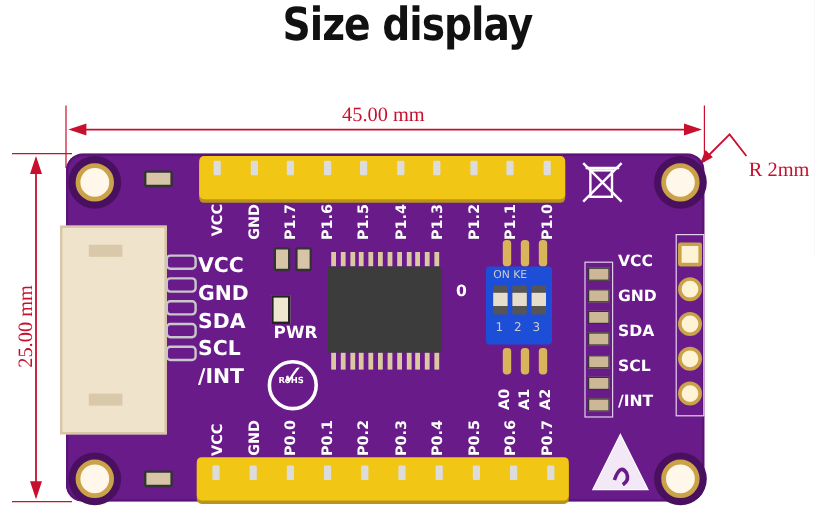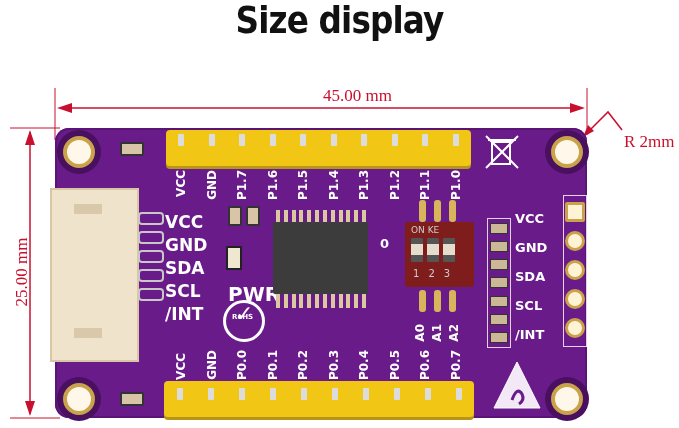--- a/index.html
+++ b/index.html
@@ -8,21 +8,21 @@
   .title{left:0;top:0;width:679px;text-align:center;font-family:"DejaVu Sans",sans-serif;font-size:38px;font-weight:bold;color:#111;top:-2px;letter-spacing:-1px;transform:scaleX(0.86);transform-origin:center;}
   .dimtext{color:#c8102e;font-family:"Liberation Serif",serif;font-size:17px;}
   .board{left:55px;top:128px;width:532px;height:290px;background:#6a1b8a;border-radius:14px;box-shadow:inset 0 0 0 2px #5a1476;}
   .hole{width:24px;height:24px;border-radius:50%;background:#fff8ea;border:4px solid #c9a24a;box-shadow:0 0 0 6px #4a1060;}
   .header{background:#f2c614;height:36px;border-radius:4px;box-shadow:0 3px 0 #b8941a;}
   .pin{width:6px;height:12px;background:#dcdcdc;border-radius:1px;}
   .silk{color:#fff;font-weight:bold;font-family:"DejaVu Sans",sans-serif;}
   .vlabel{writing-mode:vertical-rl;transform:rotate(180deg);font-size:12px;}
   .conn{left:50px;top:188px;width:85px;height:170px;background:#efe3cc;border:2px solid #d8c6a6;}
   .ic{left:273px;top:222px;width:95px;height:72px;background:#3c3c3c;border-radius:2px;}
-  .dip{left:405px;top:222px;width:69px;height:65px;background:#7f1d1d;border-radius:3px;}
+  .dip{left:405px;top:222px;width:55px;height:65px;background:#1d4ed8;border-radius:3px;}
   .sw{width:12px;height:24px;background:#555;border-radius:1px;}
   .swk{width:12px;height:11px;background:#e6dccb;}
   .res{width:18px;height:14px;background:#d8c5a8;border:2px solid #333;border-radius:2px;}
   .padcol{left:563px;top:195px;width:22px;height:150px;border:1px solid #e8d0ef;}
   .pad{width:14px;height:14px;border-radius:50%;border:3px solid #c9a24a;background:#fff3d6;}
 </style>
 </head>
 <body>
 
 <div class="abs title">Size display</div>
@@ -35,21 +35,21 @@
   <polygon points="585,108 570,103 570,113" fill="#c8102e"></polygon>
   <line x1="10" y1="128" x2="60" y2="128" stroke="#c8102e" stroke-width="1"></line>
   <line x1="10" y1="418" x2="60" y2="418" stroke="#c8102e" stroke-width="1"></line>
   <line x1="30" y1="132" x2="30" y2="414" stroke="#c8102e" stroke-width="1.5"></line>
   <polygon points="30,130 25,145 35,145" fill="#c8102e"></polygon>
   <polygon points="30,416 25,401 35,401" fill="#c8102e"></polygon>
   <polyline points="622,130 608,112 585,135" fill="none" stroke="#c8102e" stroke-width="1.5"></polyline>
   <polygon points="583,137 588,125 594,131" fill="#c8102e"></polygon>
 </svg>
 
-<div class="abs dimtext" style="left:285px;top:86px;margin-left:38px;">45.00 mm</div>
+<div class="abs dimtext" style="left:285px;top:86px;">45.00 mm</div>
 <div class="abs dimtext" style="left:0;top:268px;width:40px;height:20px;transform:rotate(-90deg);transform-origin:center;white-space:nowrap;text-align:center;left:-18px;top:262px;width:80px;">25.00 mm</div>
 <div class="abs dimtext" style="left:624px;top:132px;">R 2mm</div>
 
 <div class="abs board"></div>
 
 <div class="abs hole" style="left:63px;top:136px;"></div>
 <div class="abs hole" style="left:551px;top:136px;"></div>
 <div class="abs hole" style="left:63px;top:383px;"></div>
 <div class="abs hole" style="left:551px;top:383px;"></div>
 
@@ -123,21 +123,21 @@
   <span class="silk">SCL</span>
   <span class="silk">/INT</span>
 </div>
 
 <div class="abs res" style="left:120px;top:142px;width:20px;height:10px;"></div>
 <div class="abs res" style="left:228px;top:206px;width:10px;height:16px;"></div>
 <div class="abs res" style="left:246px;top:206px;width:10px;height:16px;"></div>
 <div class="abs" style="left:226px;top:246px;width:12px;height:20px;background:#efe8d0;border:2px solid #222;"></div>
 <div class="abs res" style="left:120px;top:392px;width:20px;height:10px;"></div>
 
-<div class="abs silk" style="left:228px;top:282px;font-size:20px;">PWR</div>
+<div class="abs silk" style="left:228px;top:270px;font-size:14px;">PWR</div>
 <div class="abs" style="left:223px;top:300px;width:36px;height:36px;border:3px solid #fff;border-radius:50%;">
   <div class="abs silk" style="left:9px;top:-2px;font-size:22px;">✓</div>
   <div class="abs silk" style="left:6px;top:10px;font-size:7px;">RoHS</div>
 </div>
 
 <div class="abs" style="left:276px;top:210px;width:90px;height:12px;display:flex;justify-content:space-between;">
   <div style="width:4px;background:#d9c8a0"></div>
     <div style="width:4px;background:#d9c8a0"></div>
     <div style="width:4px;background:#d9c8a0"></div>
     <div style="width:4px;background:#d9c8a0"></div>

